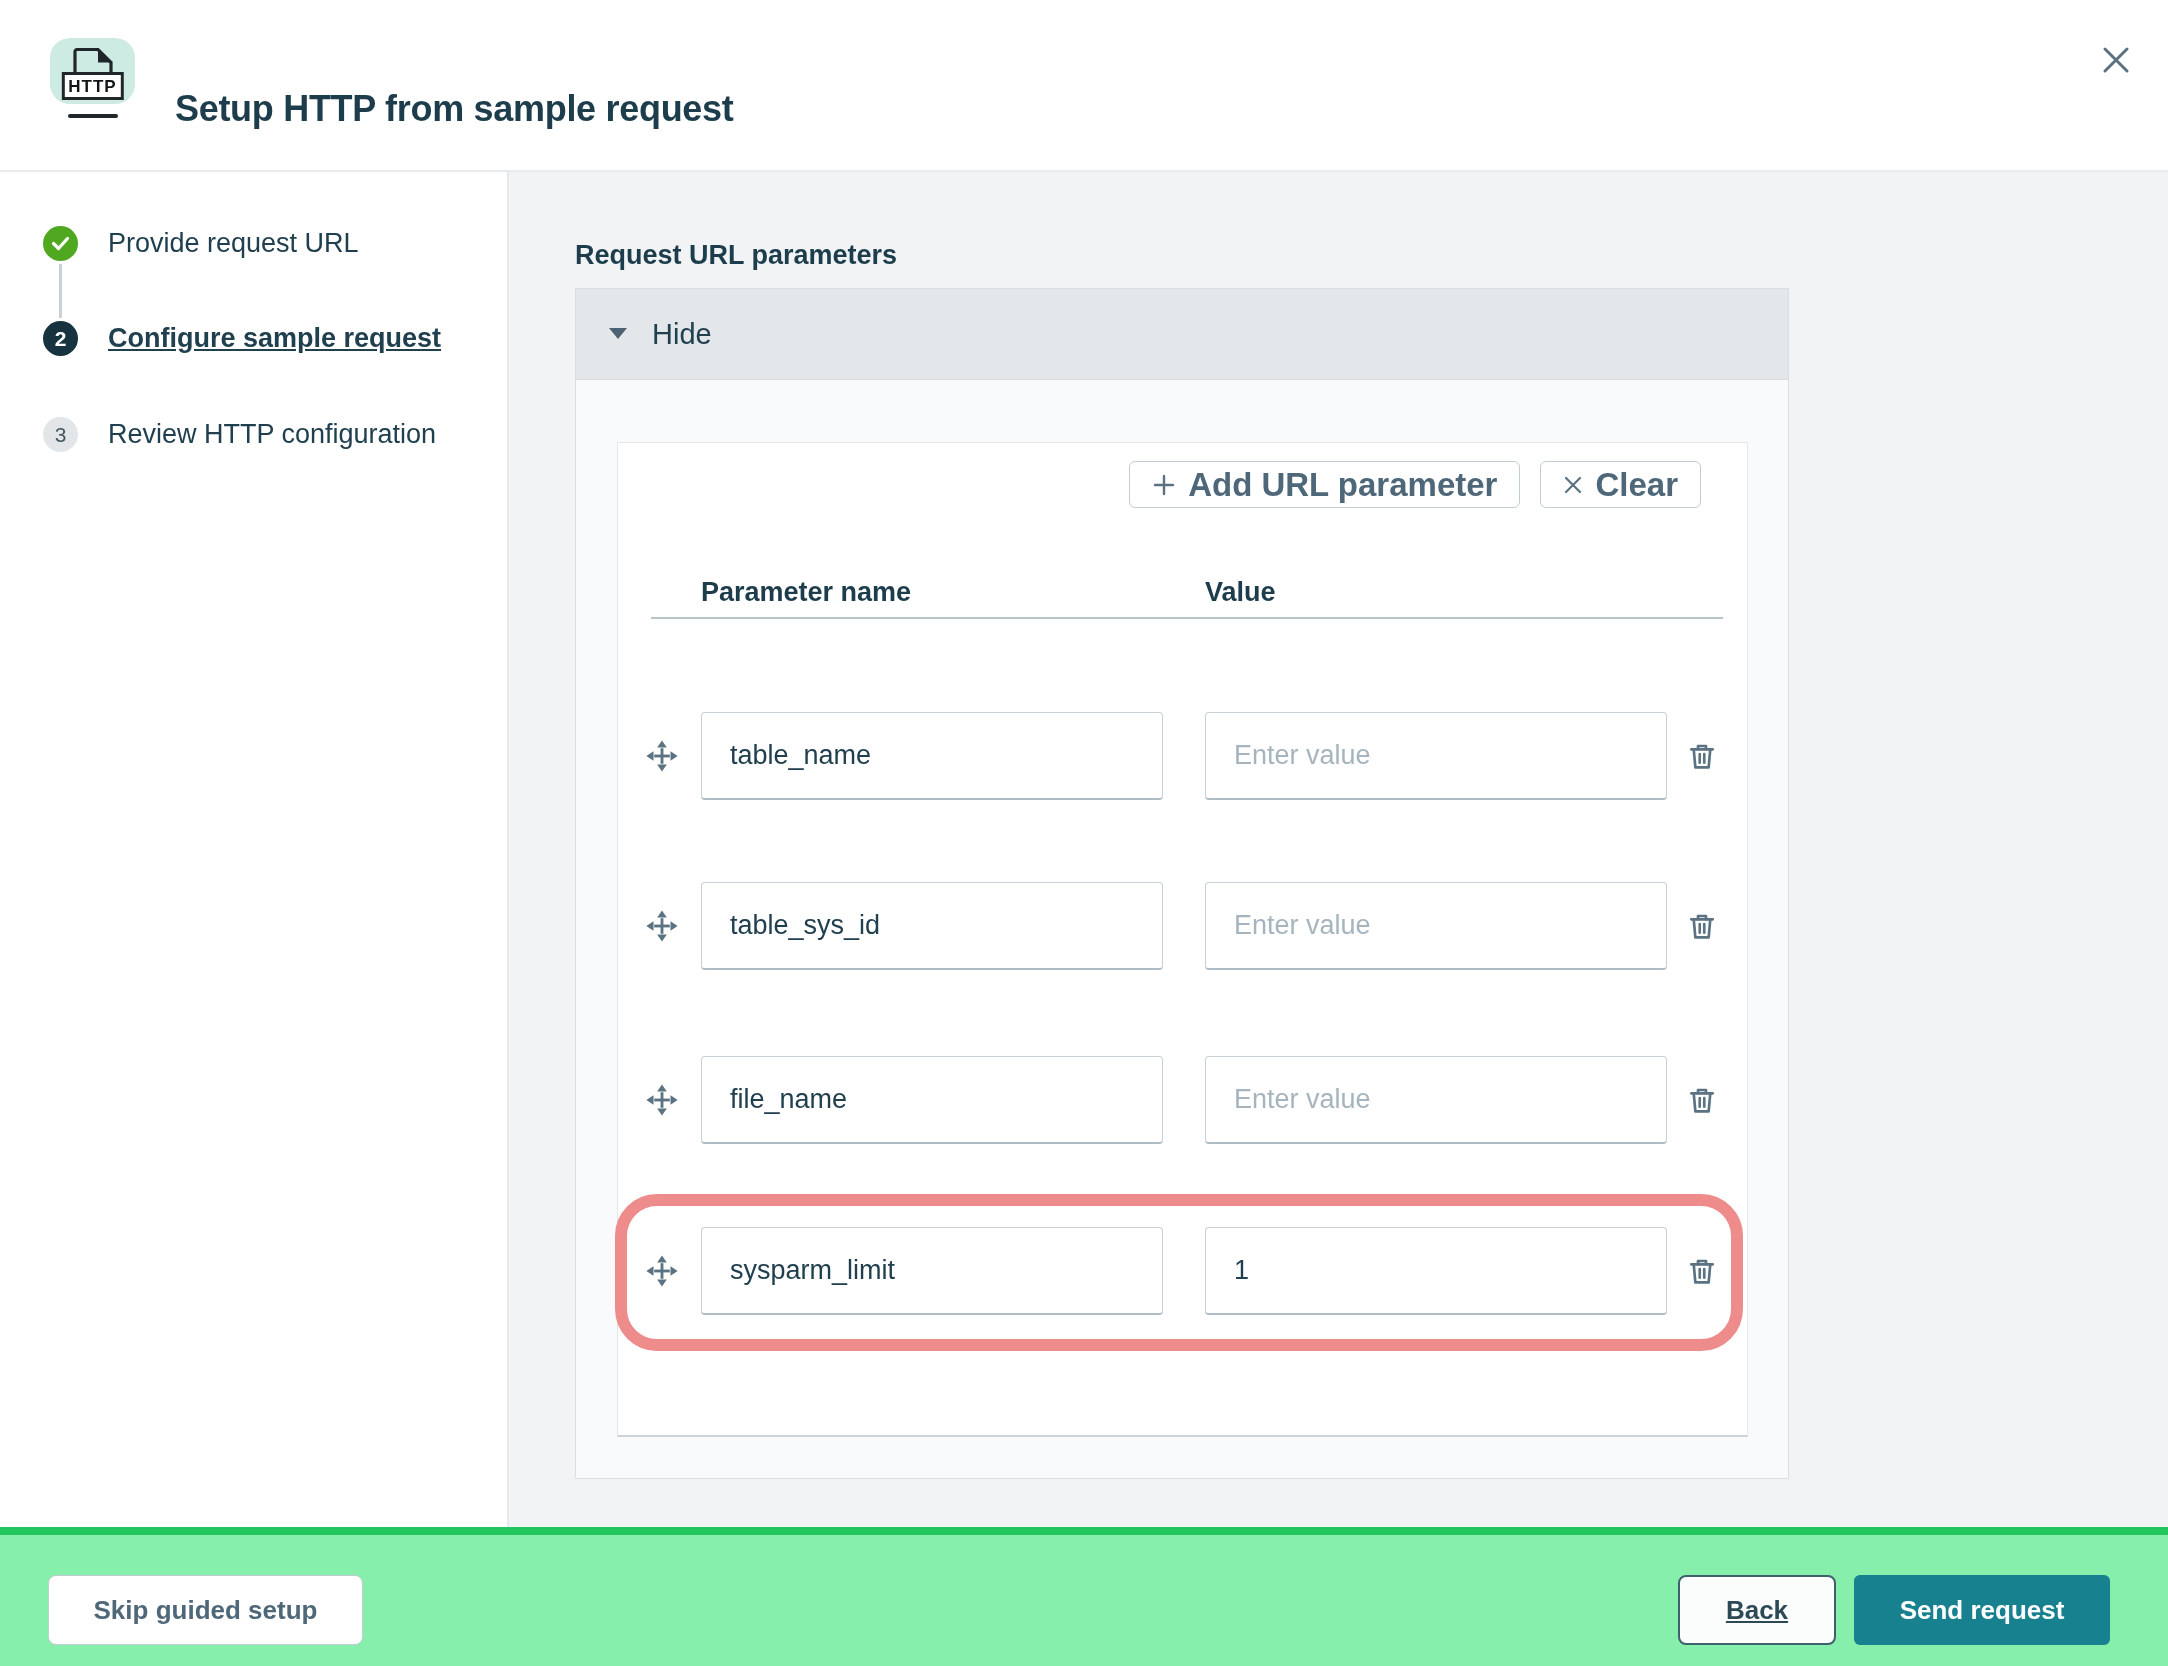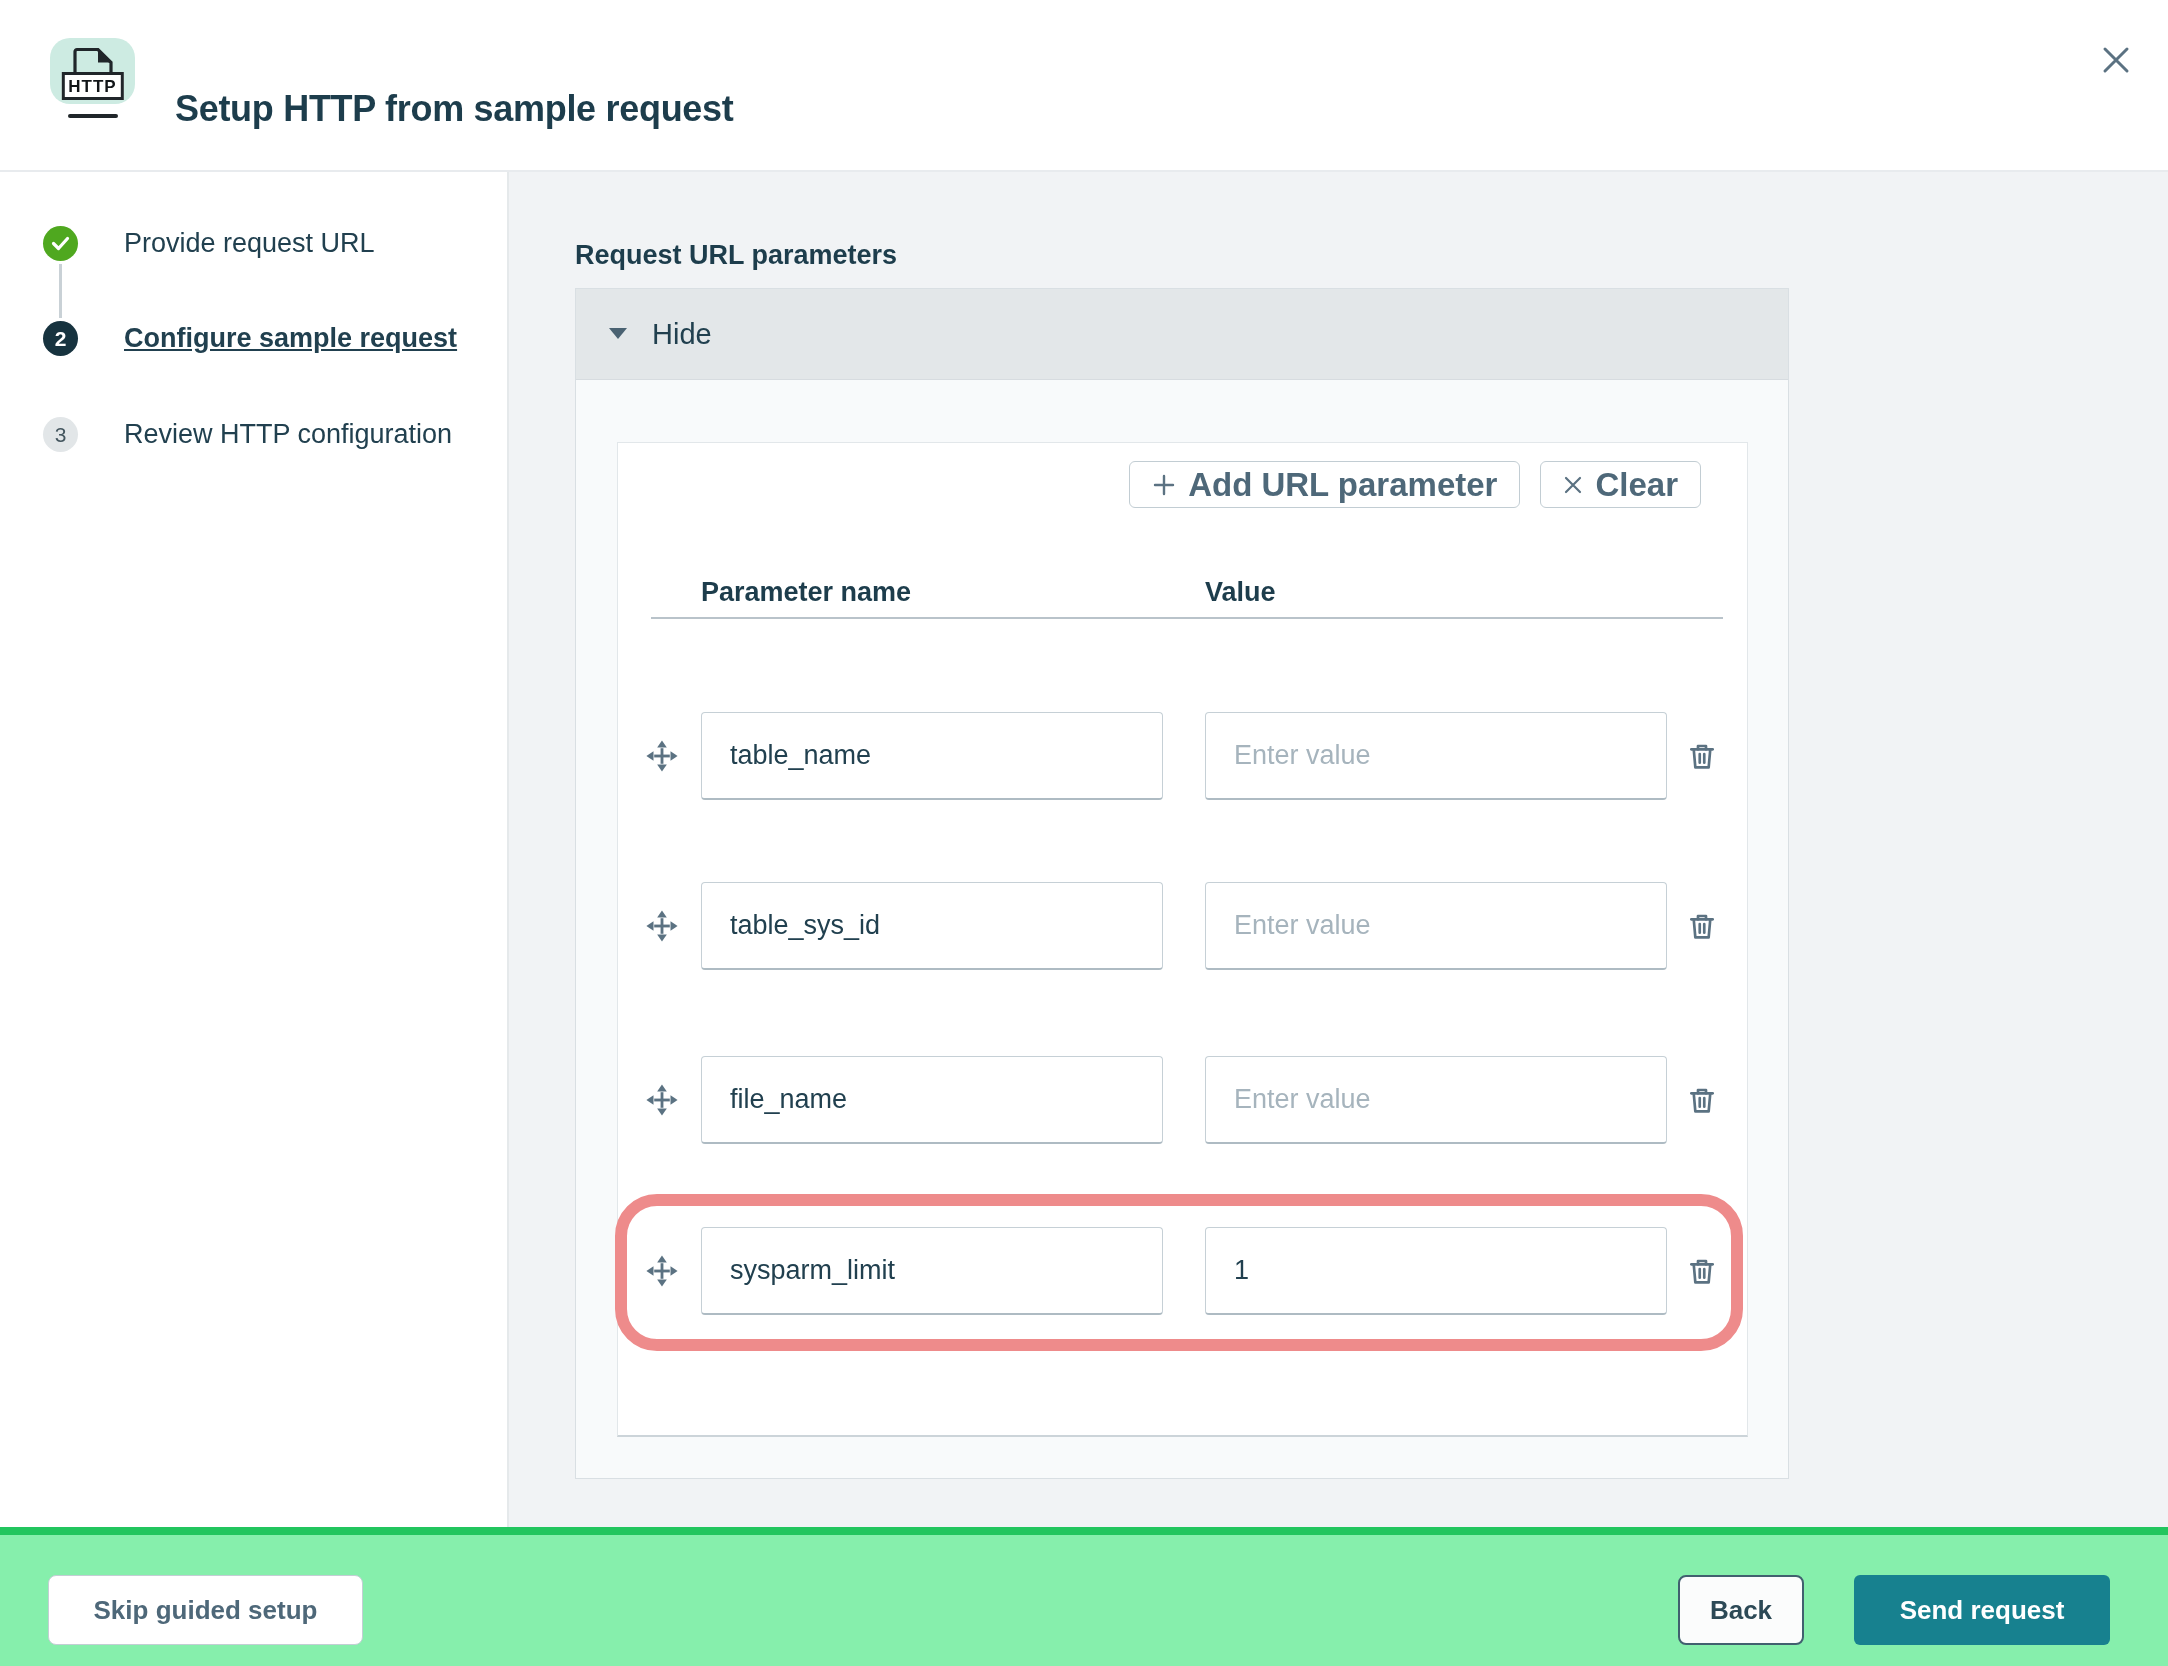--- a/index.html
+++ b/index.html
@@ -11,21 +11,21 @@
   .top-header { position:absolute; left:0; top:0; width:2168px; height:172px; background:#ffffff; border-bottom:2px solid #e8ebee; }
   .app-icon { position:absolute; left:50px; top:38px; width:85px; height:66px; border-radius:20px; background:#cdebe2; }
   .app-icon svg { position:absolute; left:22px; top:9px; }
   .http-label { position:absolute; left:50%; top:34px; transform:translateX(-50%); background:#ffffff; border:3px solid #20262a; font-size:17px; font-weight:bold; letter-spacing:1px; line-height:1; padding:3px 4px 2px 4px; color:#111518; }
   .icon-underline { position:absolute; left:50%; top:76px; transform:translateX(-50%); width:50px; height:4px; background:#20262a; border-radius:2px; }
   .dialog-title { position:absolute; left:175px; top:0; height:170px; display:flex; align-items:center; font-size:36px; font-weight:bold; color:#1d3d4c; letter-spacing:-0.3px; }
   .close-btn { position:absolute; right:30px; top:38px; width:44px; height:44px; background:none; border:none; cursor:pointer; display:flex; align-items:center; justify-content:center; padding:0; }
 
   
   .sidebar { position:absolute; left:0; top:172px; width:509px; height:1355px; background:#ffffff; border-right:2px solid #e5e9eb; }
-  .step { position:absolute; left:43px; display:flex; align-items:center; gap:46px; cursor:pointer; background:none; border:none; padding:0; font-family:inherit; }
+  .step { position:absolute; left:43px; display:flex; align-items:center; gap:30px; cursor:pointer; background:none; border:none; padding:0; font-family:inherit; }
   .step-1 { top:54px; }
   .step-2 { top:149px; }
   .step-3 { top:245px; }
   .step-circle { width:35px; height:35px; border-radius:50%; flex:none; display:flex; align-items:center; justify-content:center; font-size:21px; line-height:1; }
   .step-circle.done { background:#4fa81f; }
   .step-circle.active { background:#17333f; color:#ffffff; font-weight:bold; }
   .step-circle.todo { background:#e2e6e8; color:#44565f; }
   .step-label { font-size:27px; color:#21404f; white-space:nowrap; }
   .step-2 .step-label { font-weight:bold;text-decoration:underline; }
   .step-connector { position:absolute; left:59px; top:92px; width:3px; height:54px; background:#c9d1d6; }
@@ -55,21 +55,21 @@
   .cell-input::placeholder { color:#a6b4bd; opacity:1; }
   .cell-input.name { left:83px; }
   .cell-input.value { left:587px; }
   .trash-btn { position:absolute; left:1066px; top:27px; width:36px; height:36px; background:none; border:none; padding:0; cursor:pointer; }
 
   .highlight-ring { position:absolute; left:-3px; top:751px; width:1128px; height:157px; border:12px solid #ee8b8b; border-radius:42px; pointer-events:none; }
 
   
   .footer { position:absolute; left:0; top:1527px; width:2168px; height:139px; background:#86efac; border-top:8px solid #22c55e; }
   .skip-btn { position:absolute; left:48px; top:40px; width:315px; height:70px; background:#ffffff; border:1px solid #c3ced4; border-radius:8px; font-size:26px; font-weight:bold; font-family:inherit; color:#4e6879; cursor:pointer; }
-  .back-btn { position:absolute; left:1678px; top:40px; width:126px; height:70px; background:#fbfcfc; border:2px solid #41606f; border-radius:8px; font-size:26px; font-weight:bold; font-family:inherit; color:#2c4956; cursor:pointer; }
+  .back-btn { position:absolute; left:1678px; top:40px; width:158px; height:70px; background:#fbfcfc; border:2px solid #41606f; border-radius:8px; font-size:26px; font-weight:bold; font-family:inherit; color:#2c4956; cursor:pointer;text-decoration:underline; }
   .send-btn { position:absolute; left:1854px; top:40px; width:256px; height:70px; background:#17818f; border:none; border-radius:6px; font-size:26px; font-weight:bold; font-family:inherit; color:#ffffff; cursor:pointer; }
 
   .icon-stroke { stroke:#5b7282; fill:none; stroke-width:2; }
 </style>
 </head>
 <body>
 
 <div class="app">
 
   <header class="top-header">

